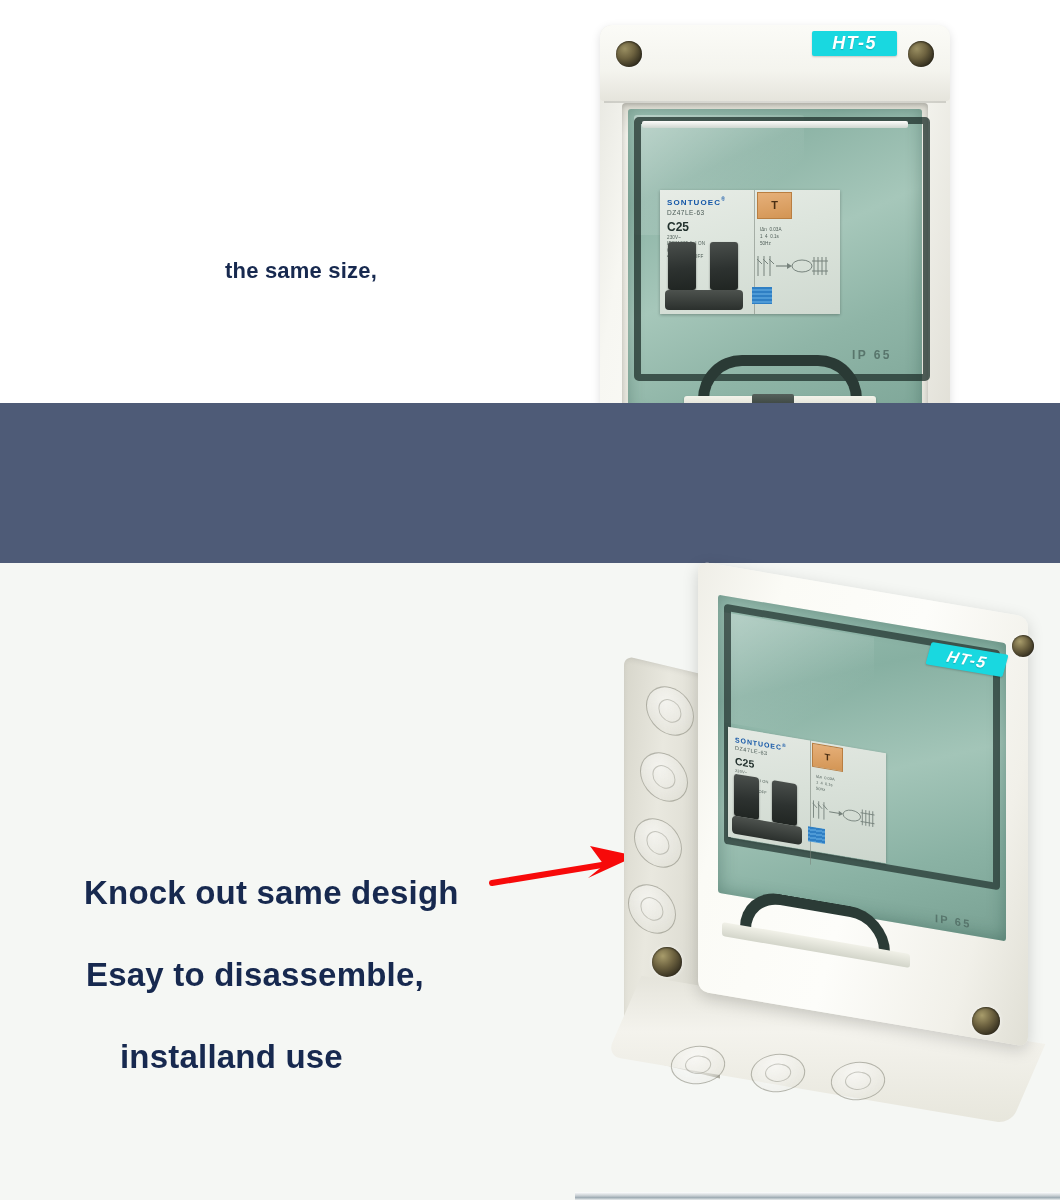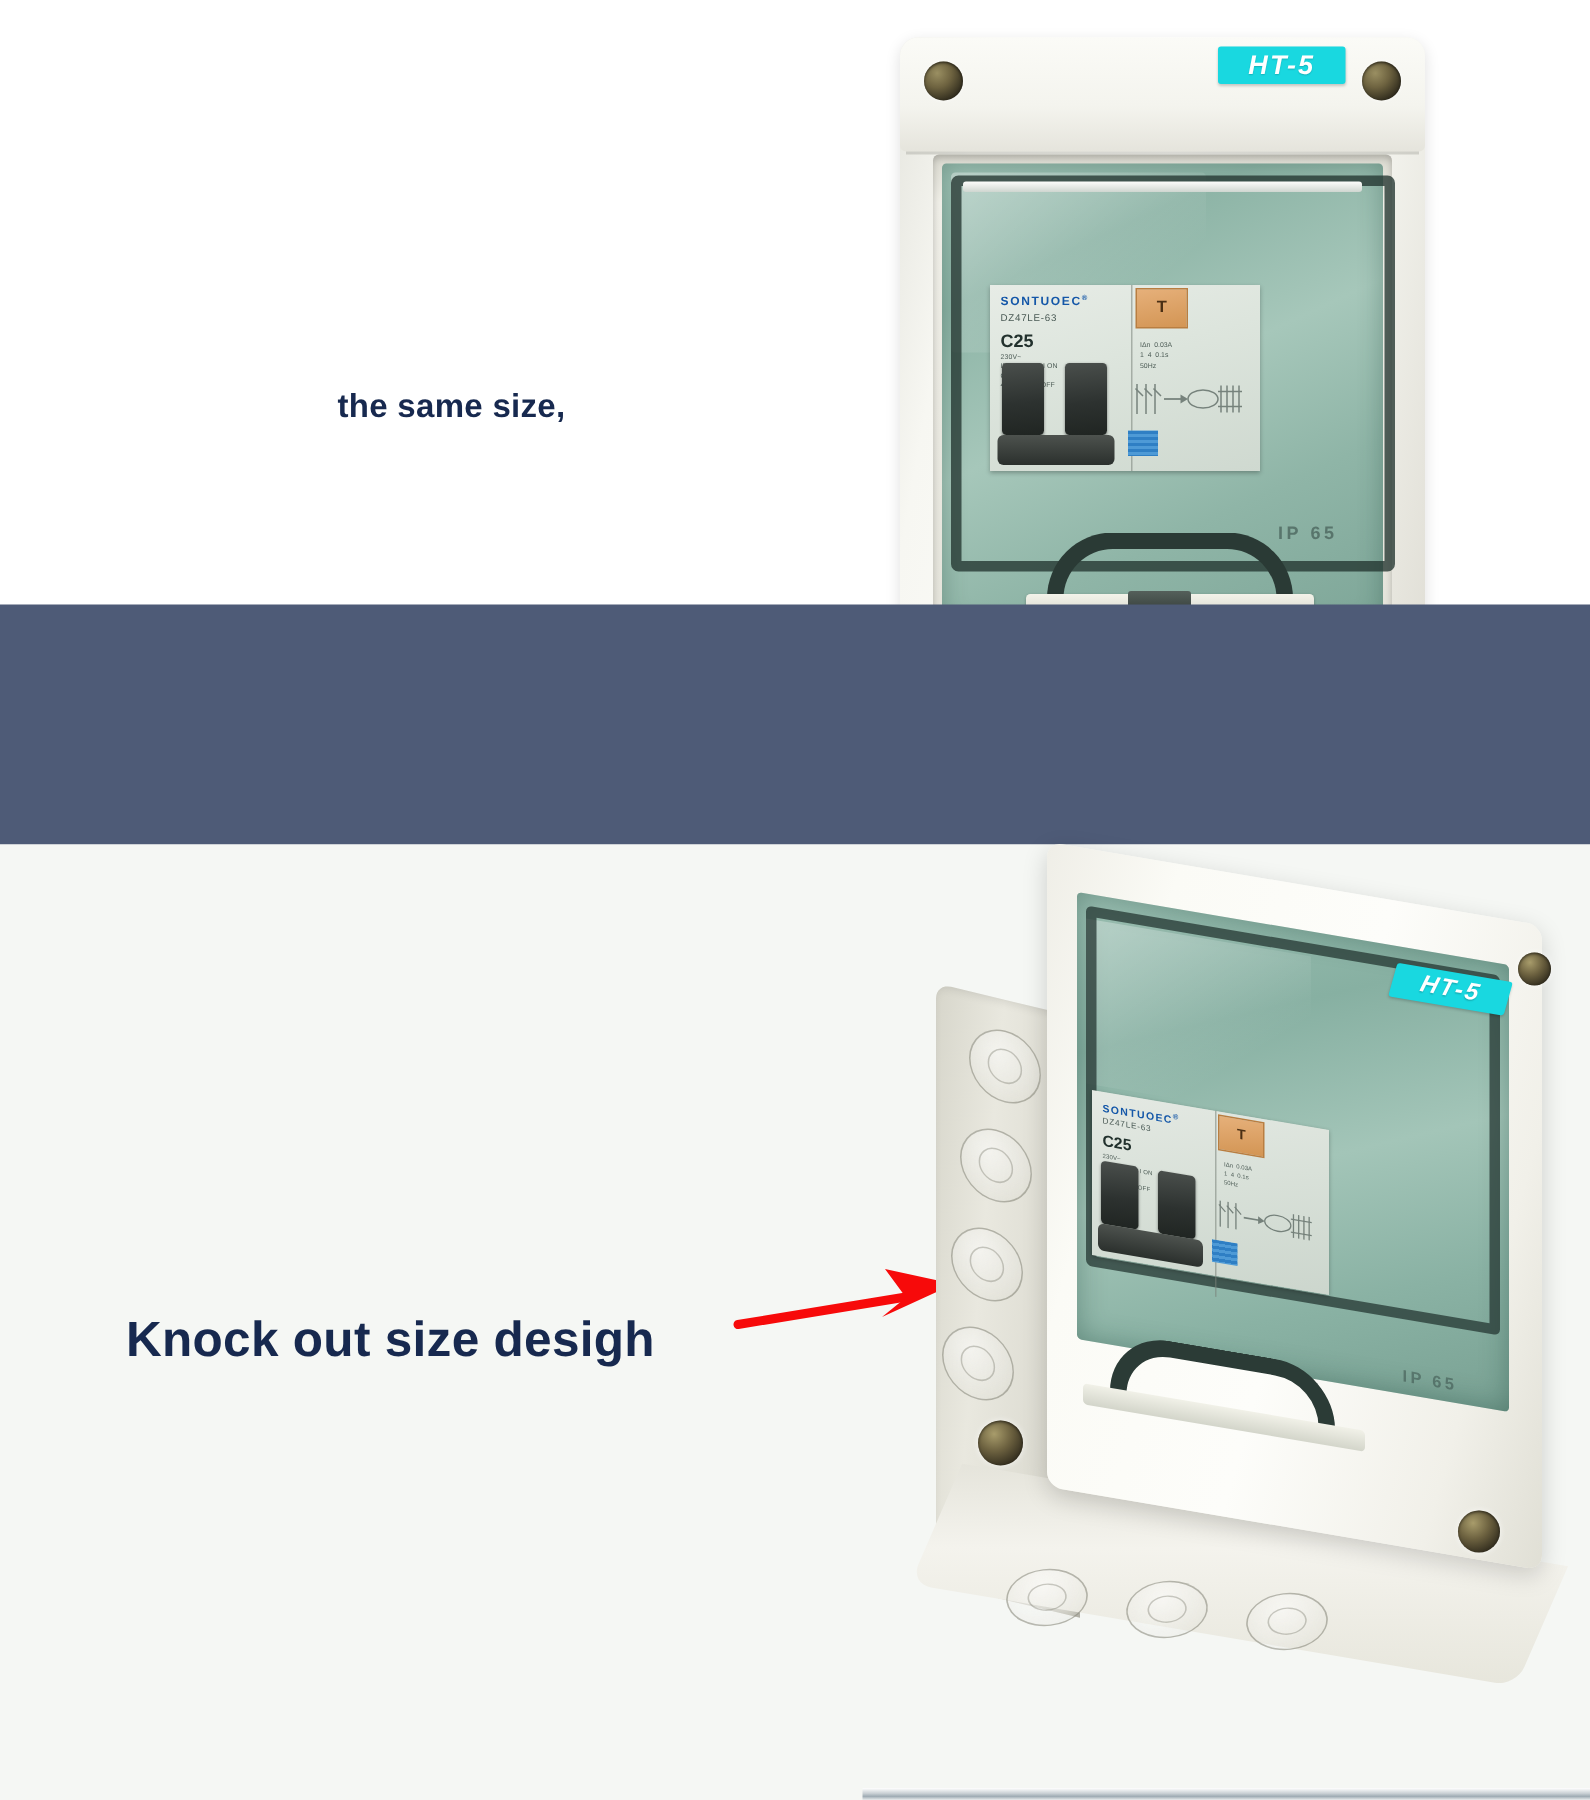--- a/index.html
+++ b/index.html
@@ -230,21 +230,23 @@
 
   <div class="badge badge1">
     <span>HT-5</span>
   </div>
 
   <div class="band"></div>
 
   <div class="panel-bottom"></div>
 
   <div class="copy-bottom">
-    <div class="l1">Knock out size desigh</div>
+    <div class="l1">Knock out same desigh</div>
+    <div class="l2">Esay to disassemble,</div>
+    <div class="l3">installand use</div>
   </div>
 
   <svg class="arrow" viewBox="0 0 170 70">
     <path d="M14 55 L130 36" stroke="#f70a0a" stroke-width="6" stroke-linecap="round" fill="none"></path>
     <path d="M158 28 L112 18 L126 37 L110 50 Z" fill="#f70a0a"></path>
   </svg>
 
   <div class="box2">
     <div class="b2-side"></div>
     <div class="b2-bottom"></div>

